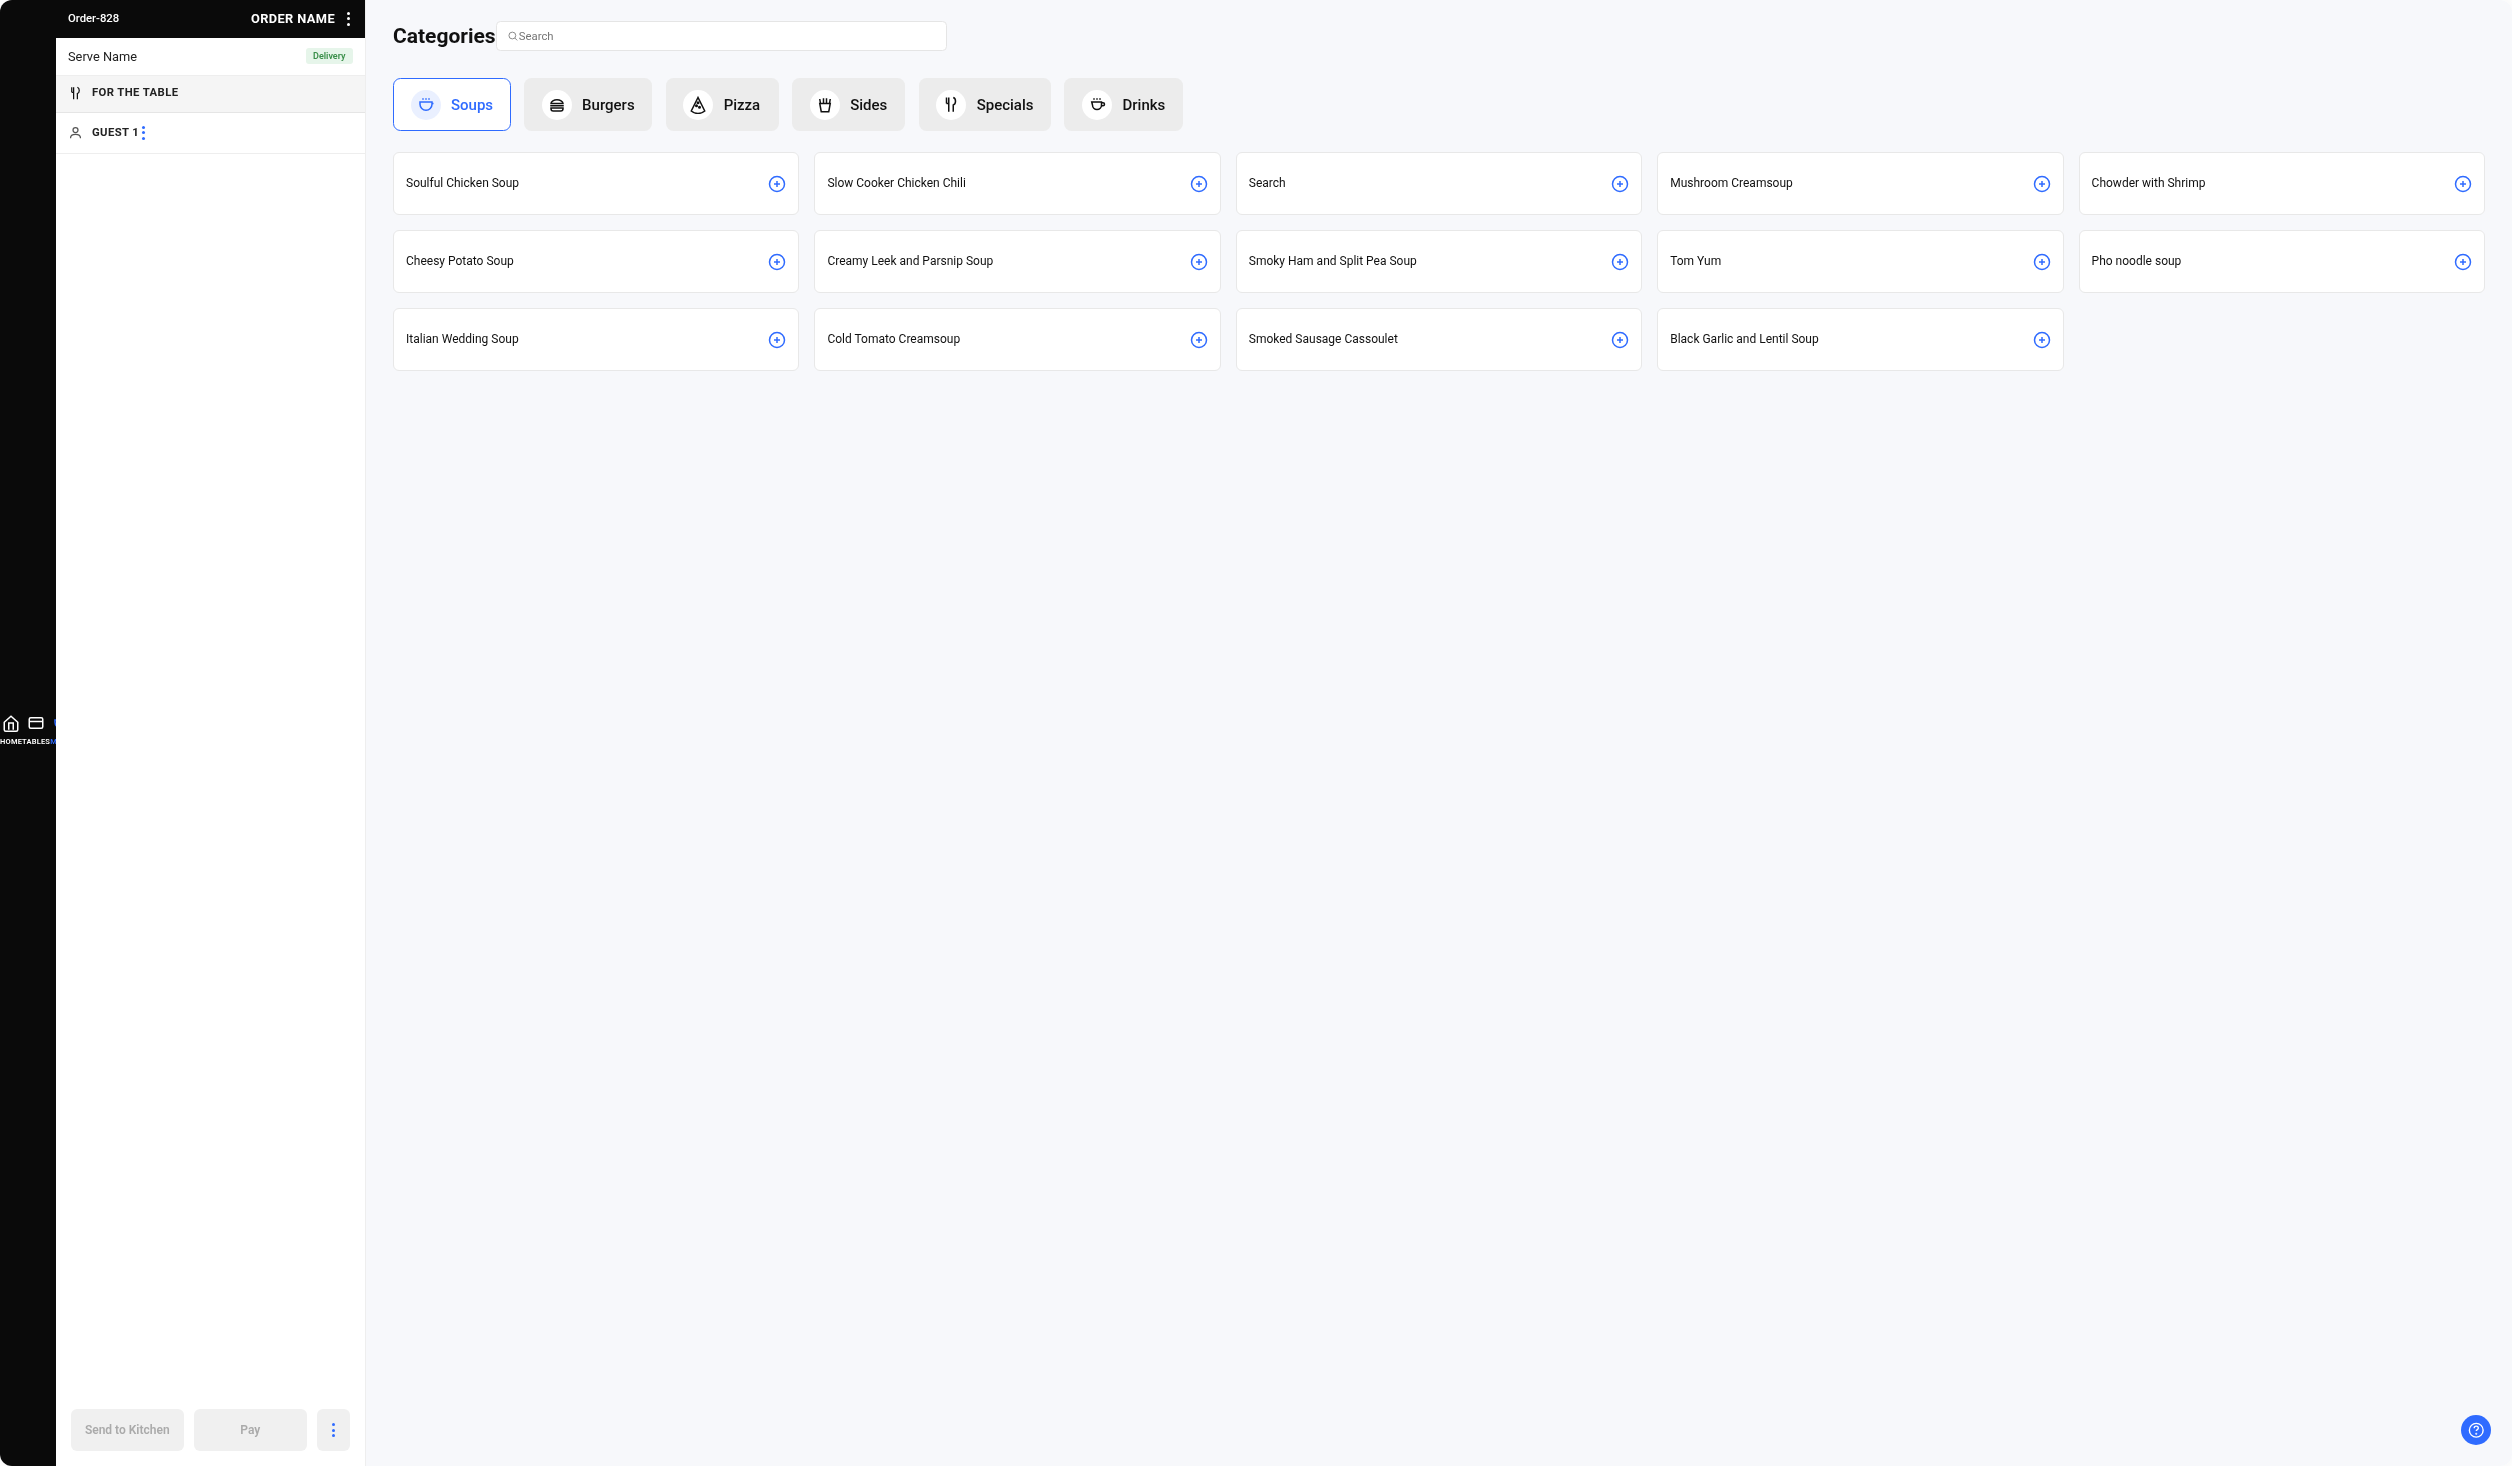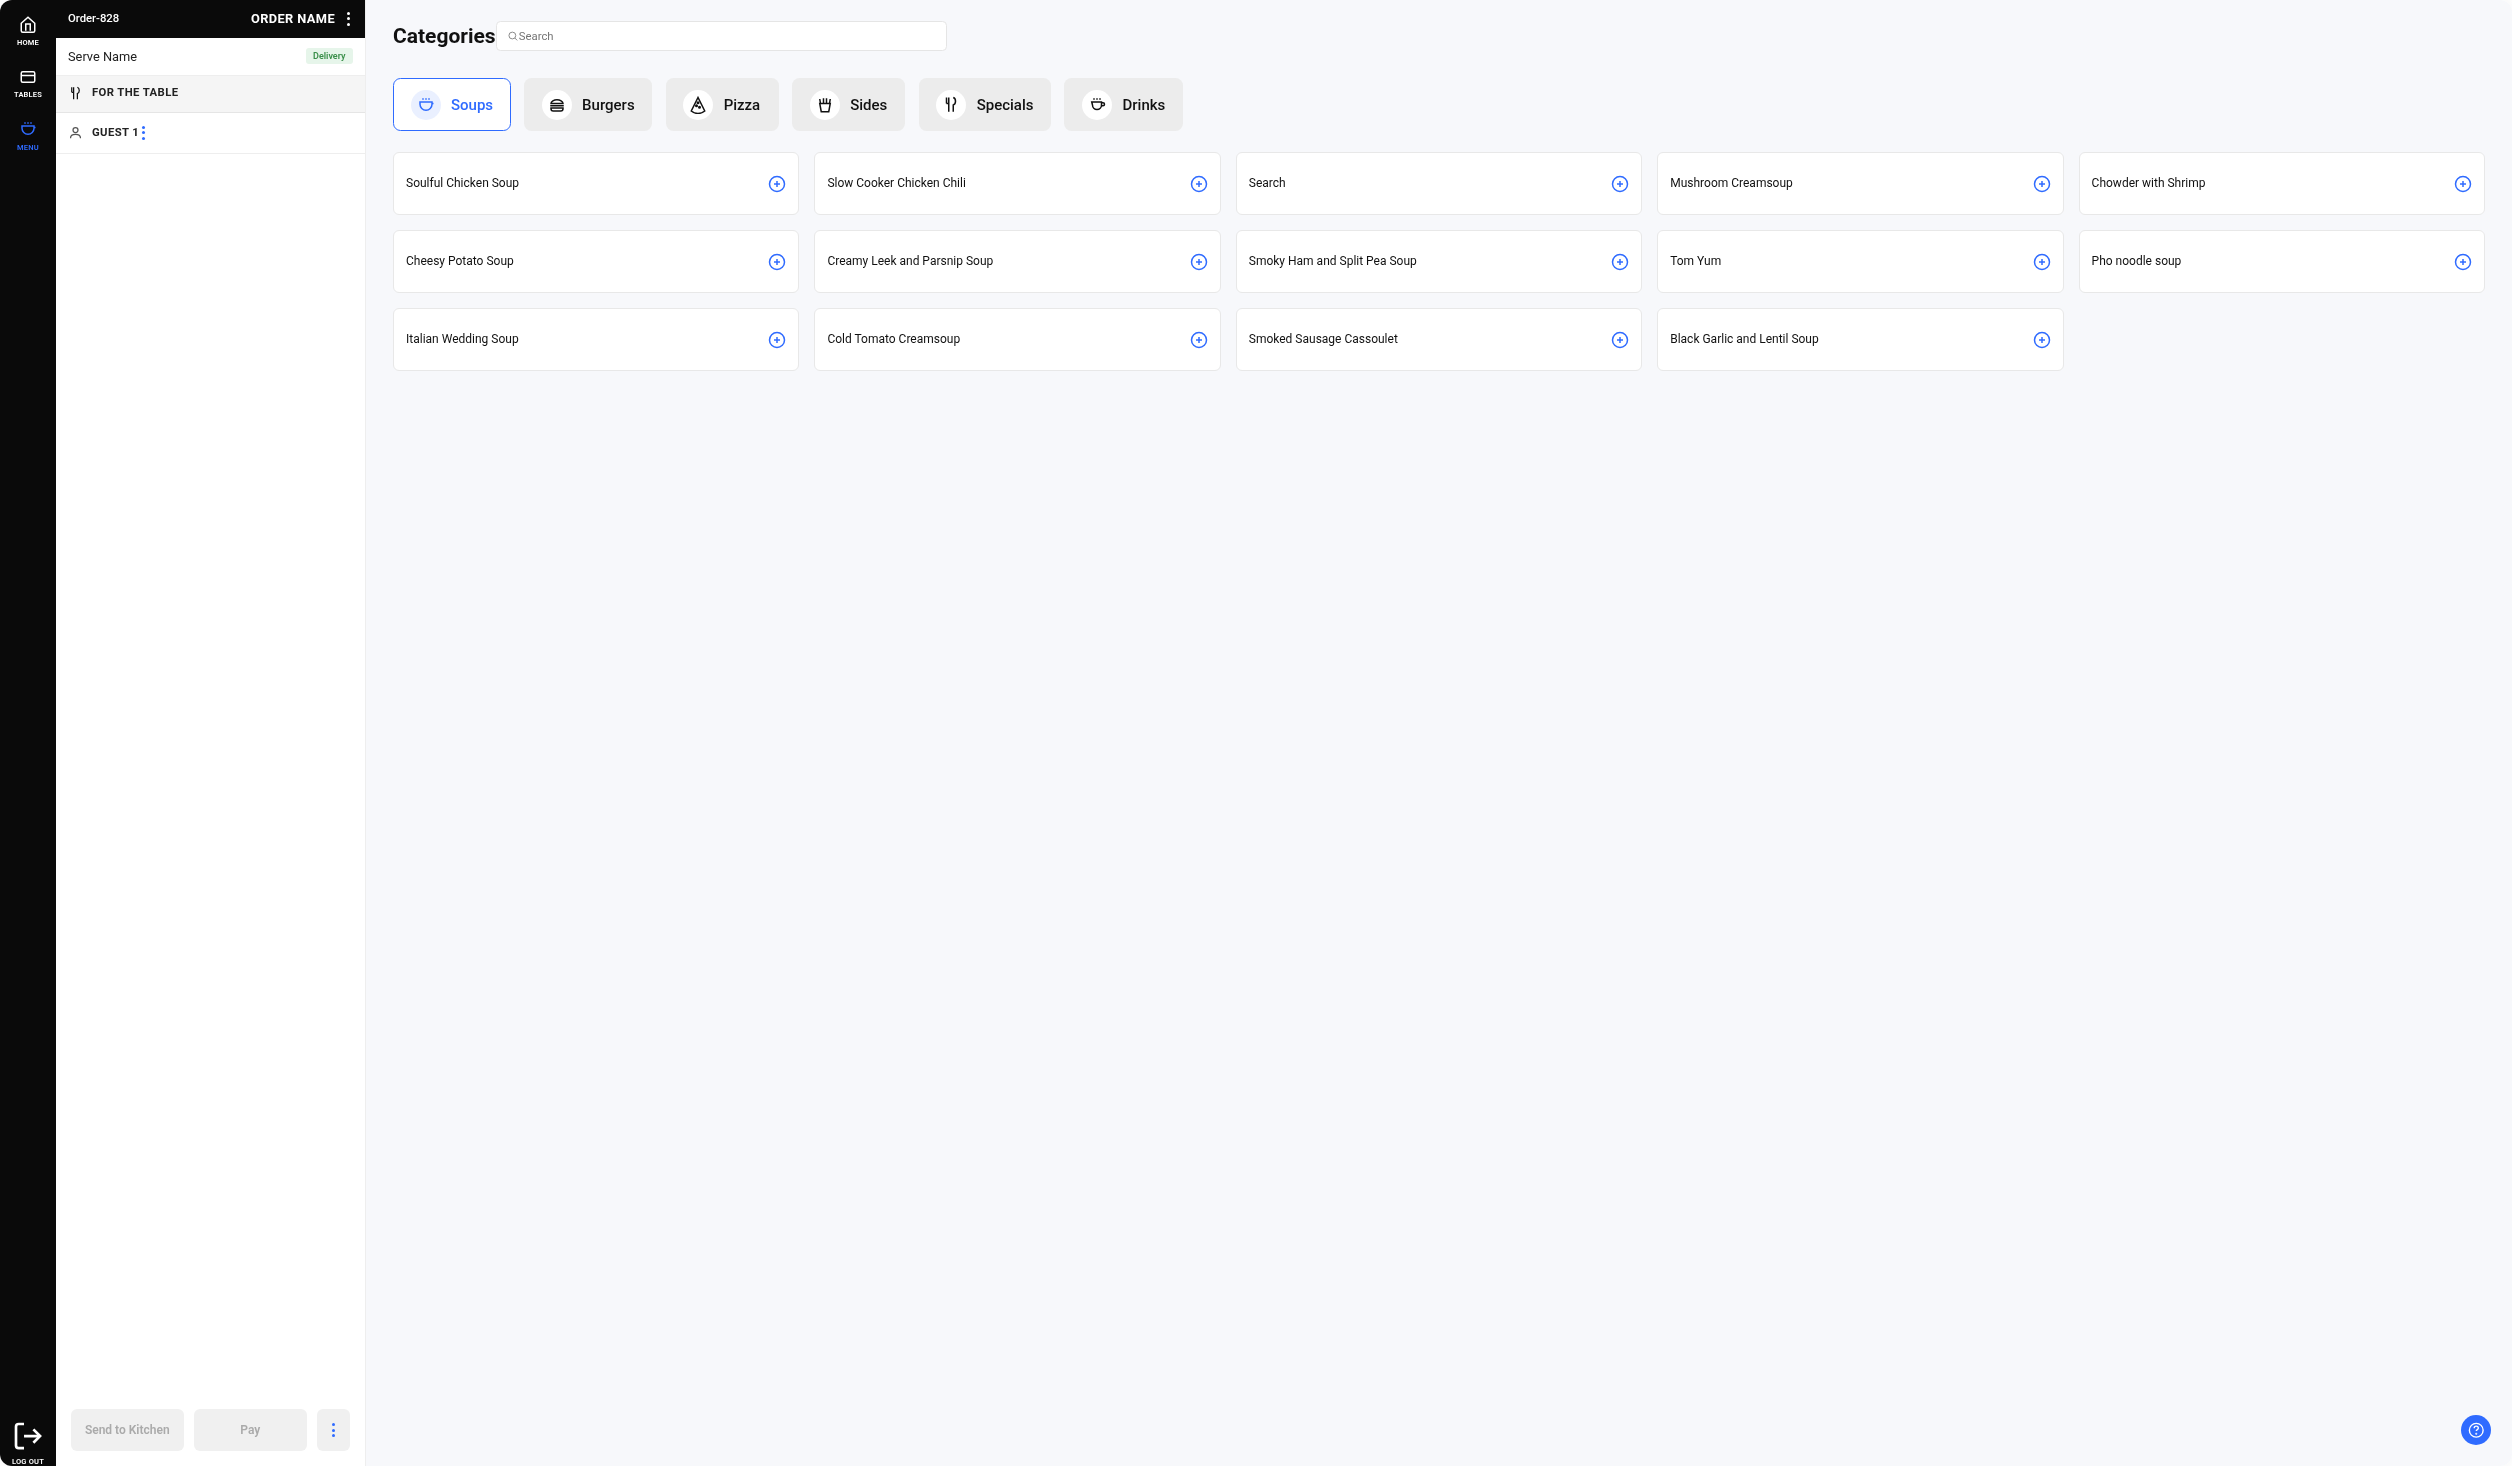--- a/index.html
+++ b/index.html
@@ -1,20 +1,20 @@
 <!DOCTYPE html>
 <html style="font-size:12px"><head>
 <meta charset="utf-8">
 <style>
 *{margin:0;padding:0;box-sizing:border-box;font-family:-apple-system,BlinkMacSystemFont,"Segoe UI",Roboto,sans-serif}
 body{background:#fff;display:flex;height:100vh;overflow:hidden}
 .app{display:flex;width:100%;height:100%;border-radius:12px;overflow:hidden;background:#fff;box-shadow:0 0 15px rgba(0,0,0,0.05)}
 
 
-.nav{width:56px;background:#0a0a0a;display:flex;flex-direction:column;align-items:center;padding-top:15px;color:#fff;flex-shrink:0}
+.nav{width:56px;background:#0a0a0a;display:flex;flex-direction:row;align-items:center;padding-top:15px;color:#fff;flex-shrink:0}
 .nav-item{display:flex;flex-direction:column;align-items:center;gap:4.5px;margin-bottom:21px;cursor:pointer;color:#fff}
 .nav-item.active{color:#2f6bff}
 .nav-item svg{width:18px;height:18px}
 .nav-label{font-size:7.5px;font-weight:600;letter-spacing:0.2px}
 .nav-spacer{flex:1}
 .nav-logout{display:flex;flex-direction:column;align-items:center;gap:4.5px;cursor:pointer;color:#fff}
 
 
 .order{width:310px;background:#fff;display:flex;flex-direction:column;flex-shrink:0;border-right:0.8px solid #eee}
 .order-header{background:#0a0a0a;color:#fff;display:flex;align-items:center;justify-content:space-between;padding:9px 12px}

